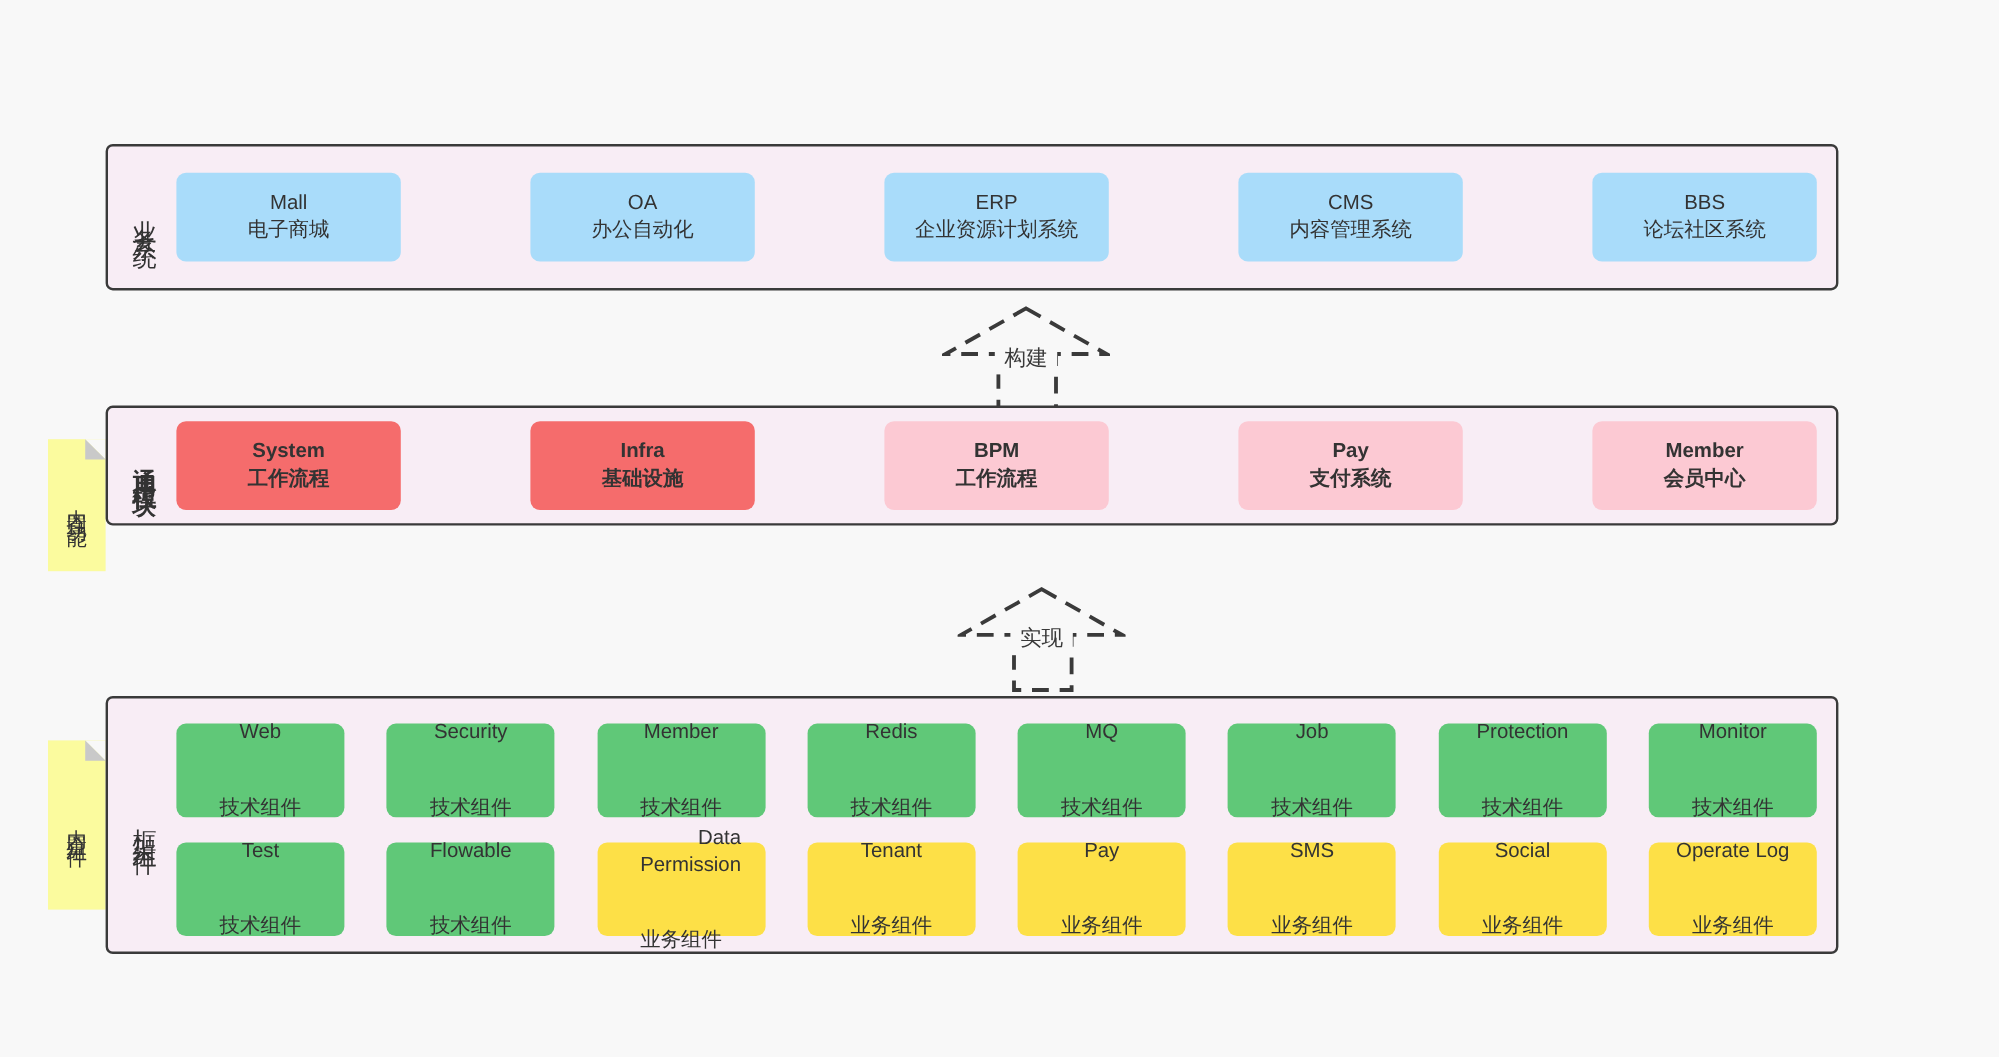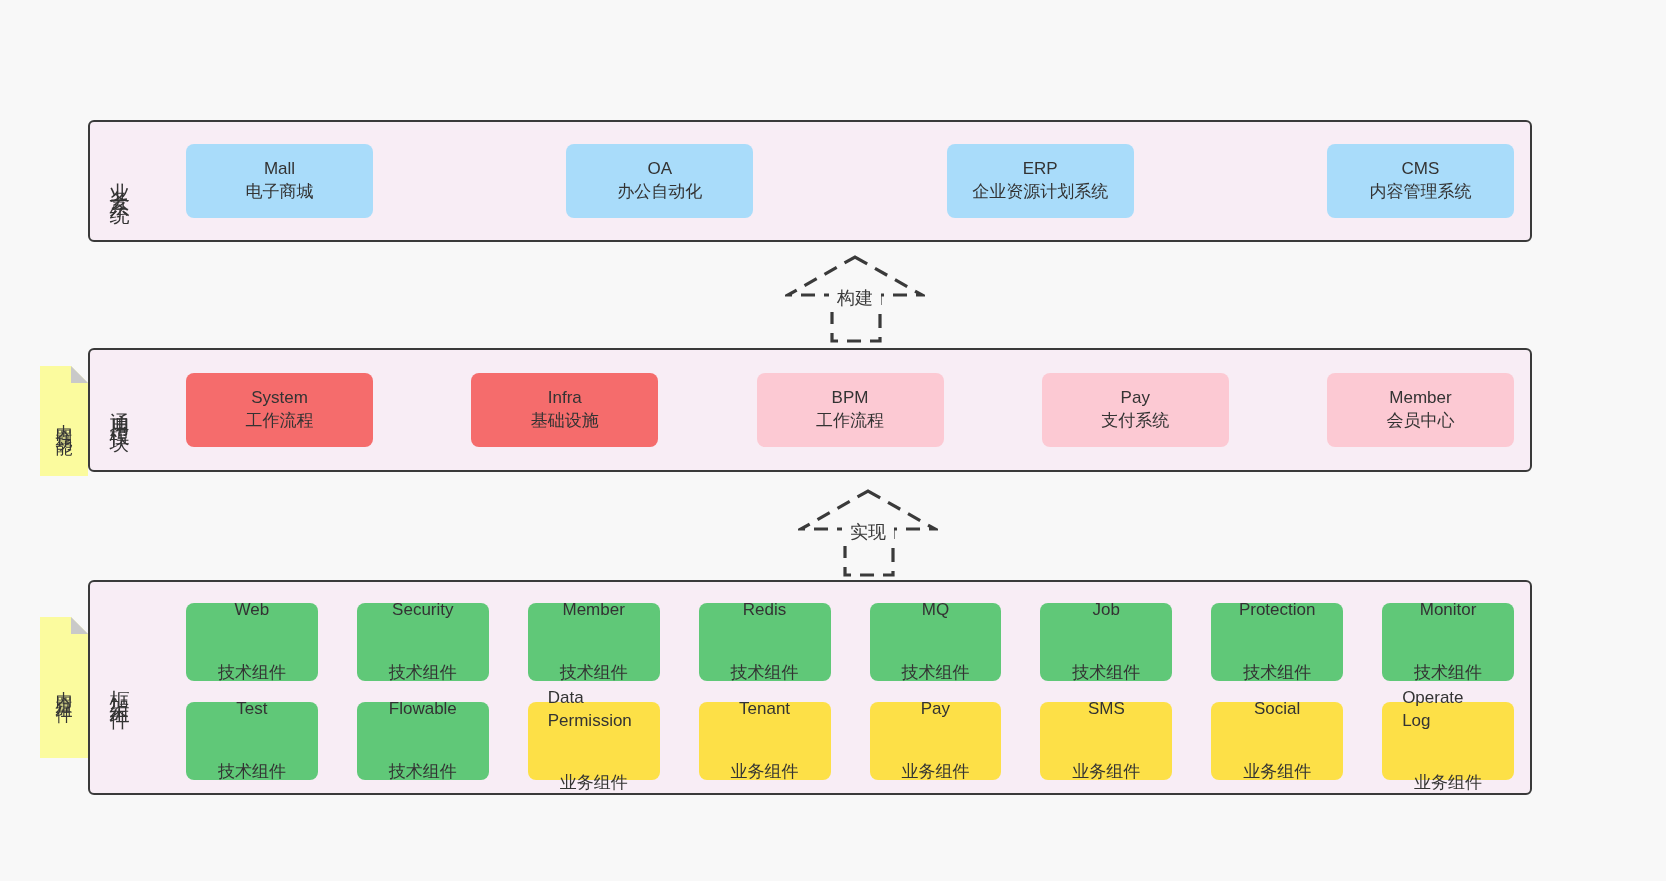--- a/index.html
+++ b/index.html
@@ -6,37 +6,37 @@
   body{
     width:1666px;height:881px;position:relative;overflow:hidden;
     background:#f8f8f8;color:#333;
     font-family:"Liberation Sans","DejaVu Sans",sans-serif;
   }
   .container{
     position:absolute;left:88px;width:1444px;box-sizing:border-box;
     background:#f8edf5;border:2px solid #3a3a3a;border-radius:6px;
   }
   #layer-business{top:120px;height:122px;}
-  #layer-modules{top:348px;height:124px;}
+  #layer-modules{top:338px;height:100px;font-weight:bold;}
   #layer-framework{top:580px;height:215px;}
   .vlabel{
     position:absolute;left:17px;top:50%;transform:translateY(-50%);
     writing-mode:vertical-rl;text-orientation:upright;
     font-size:20px;letter-spacing:7px;white-space:nowrap;color:#333;
   }
   .boxrow{
     position:absolute;left:57px;right:16px;
     display:flex;justify-content:space-between;align-items:center;
   }
   .boxrow.full{top:0;bottom:0;}
   #fw-row1{top:21px;height:78px;}
   #fw-row2{top:120px;height:78px;}
   .box{
     display:flex;flex-direction:column;align-items:center;justify-content:center;
-    border-radius:8px;text-align:left;font-size:17px;line-height:1.35;color:#333;margin-left:39px;
+    border-radius:8px;text-align:right;font-size:17px;line-height:1.35;color:#333;
   }
   .box.wide{width:187px;height:74px;}
   .box.fw{width:140px;height:78px;box-sizing:border-box;padding:0 20px;gap:40px;}
   .box[data-color="blue"]{background:#a9dcfa;}
   .box[data-color="red"]{background:#f56c6c;}
   .box[data-color="pink"]{background:#fcc9d3;}
   .box[data-color="green"]{background:#60c878;}
   .box[data-color="lightgreen"]{background:#fde047;}
   .sticky{
     position:absolute;left:40px;width:48px;background:#fbfb9e;
@@ -81,20 +81,24 @@
       <span>办公自动化</span>
     </div>
     <div class="box wide" data-color="blue">
       <span>ERP</span>
       <span>企业资源计划系统</span>
     </div>
     <div class="box wide" data-color="blue">
       <span>CMS</span>
       <span>内容管理系统</span>
     </div>
+    <div class="box wide" data-color="blue">
+      <span>BBS</span>
+      <span>论坛社区系统</span>
+    </div>
   </div>
 </div>
 
 <svg class="arrow" id="arrow-build" viewBox="0 0 140 92">
   <path d="M70 4 L137 42 L95 42 L95 88 L47 88 L47 42 L3 42 Z"></path>
   <rect x="44" y="31" width="52" height="28"></rect>
   <text x="70" y="46">构建</text>
 </svg>
 
 <div class="sticky" id="sticky-modules">

